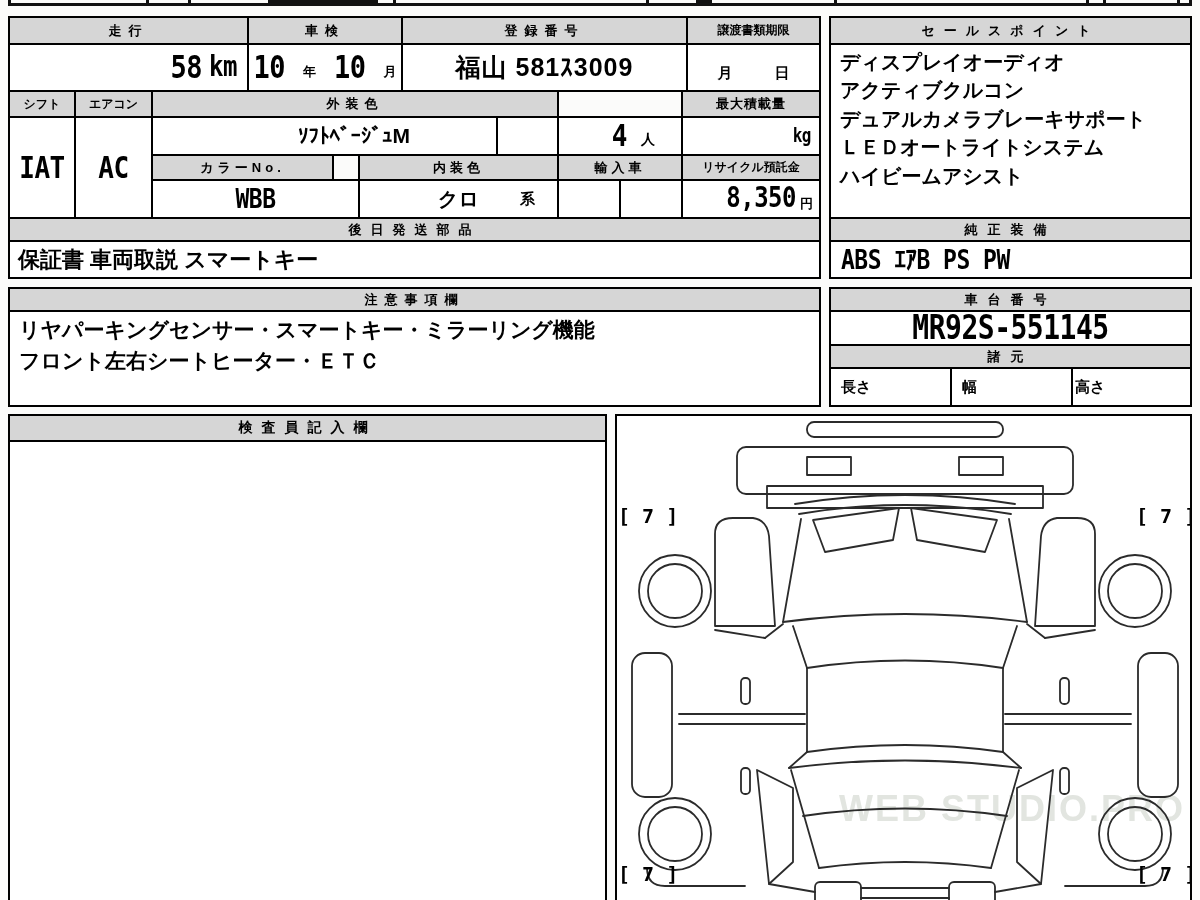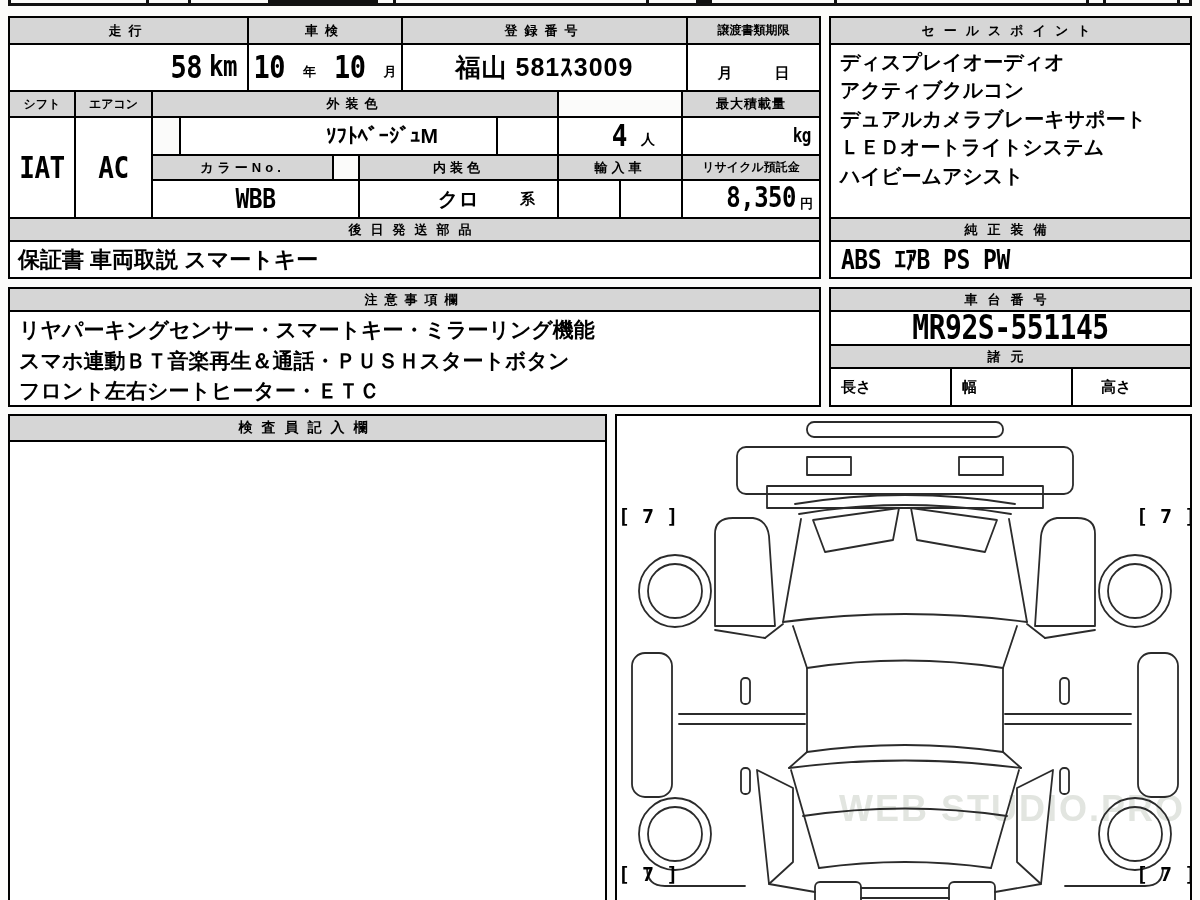--- a/index.html
+++ b/index.html
@@ -100,21 +100,21 @@
       <span>最大積載量</span>
     </div>
 
   <div class="cell val" style="left:8px;top:116px;width:68px;height:103px;">
     <span class="num" style="font-size:26px;">IAT</span>
     </div>
   <div class="cell val" style="left:74px;top:116px;width:79px;height:103px;">
     <span class="num" style="font-size:26px;">AC</span>
     </div>
 
-  <div class="cell val" style="left:151px;top:116px;width:406px;height:40px;font-size:21px;margin-left:28px;">
+  <div class="cell val" style="left:151px;top:116px;width:406px;height:40px;font-size:21px;">
     <span>ｿﾌﾄﾍﾞｰｼﾞｭM</span>
     </div>
   <div class="cell" style="left:496px;top:116px;width:63px;height:40px;"></div>
   <div class="cell val" style="left:557px;top:116px;width:126px;height:40px;justify-content:flex-end;padding-right:26px;gap:14px;">
     <span class="num" style="font-size:26px;">4</span>
     <span style="font-size:14px;margin-top:8px;">人</span>
   </div>
   <div class="cell val" style="left:681px;top:116px;width:140px;height:40px;justify-content:flex-end;padding-right:8px;">
     <span class="num" style="font-size:16px;">kg</span>
   </div>
@@ -158,40 +158,39 @@
     </div>
   <div class="cell val" style="left:829px;top:240px;width:363px;height:39px;justify-content:flex-start;padding-left:10px;">
     <span class="num" style="font-size:23px;">ABS ｴｱB PS PW</span>
     </div>
 
   <div class="cell hdr" style="left:8px;top:287px;width:813px;height:25px;letter-spacing:7px;">
       <span>注意事項欄</span>
     </div>
   <div class="cell lines" style="left:8px;top:310px;width:813px;height:97px;font-size:21px;line-height:30.5px;">
     <div>リヤパーキングセンサー・スマートキー・ミラーリング機能</div>
-    <div>スマホ連動ＢＴ音楽再生＆通話・ＰＵＳＨスタートボタン</div>
     <div>フロント左右シートヒーター・ＥＴＣ</div>
   </div>
 
   <div class="cell hdr" style="left:829px;top:287px;width:363px;height:25px;letter-spacing:10px;">
       <span>車台番号</span>
     </div>
   <div class="cell val" style="left:829px;top:310px;width:363px;height:36px;">
     <span class="num" style="font-size:28px;">MR92S-551145</span>
     </div>
   <div class="cell hdr" style="left:829px;top:344px;width:363px;height:25px;letter-spacing:10px;">
       <span>諸元</span>
     </div>
   <div class="cell val" style="left:829px;top:367px;width:123px;height:40px;justify-content:flex-start;padding-left:10px;font-size:15px;">
       <span>長さ</span>
     </div>
   <div class="cell val" style="left:950px;top:367px;width:123px;height:40px;justify-content:flex-start;padding-left:10px;font-size:15px;">
       <span>幅</span>
     </div>
-  <div class="cell val" style="left:1071px;top:367px;width:121px;height:40px;justify-content:flex-start;padding-left:28px;font-size:15px;">
+  <div class="cell val" style="left:1071px;top:367px;width:121px;height:40px;justify-content:flex-start;padding-left:2px;font-size:15px;">
       <span>高さ</span>
     </div>
 
   <div class="cell hdr" style="left:8px;top:414px;width:599px;height:28px;letter-spacing:9px;font-size:14px;">
       <span>検査員記入欄</span>
     </div>
   <div class="cell" style="left:8px;top:440px;width:599px;height:465px;"></div>
 
   <div class="cell" style="left:615px;top:414px;width:577px;height:491px;overflow:hidden;">
     <div class="wm" style="left:222px;top:372px;">WEB STUDIO.PRO</div>

